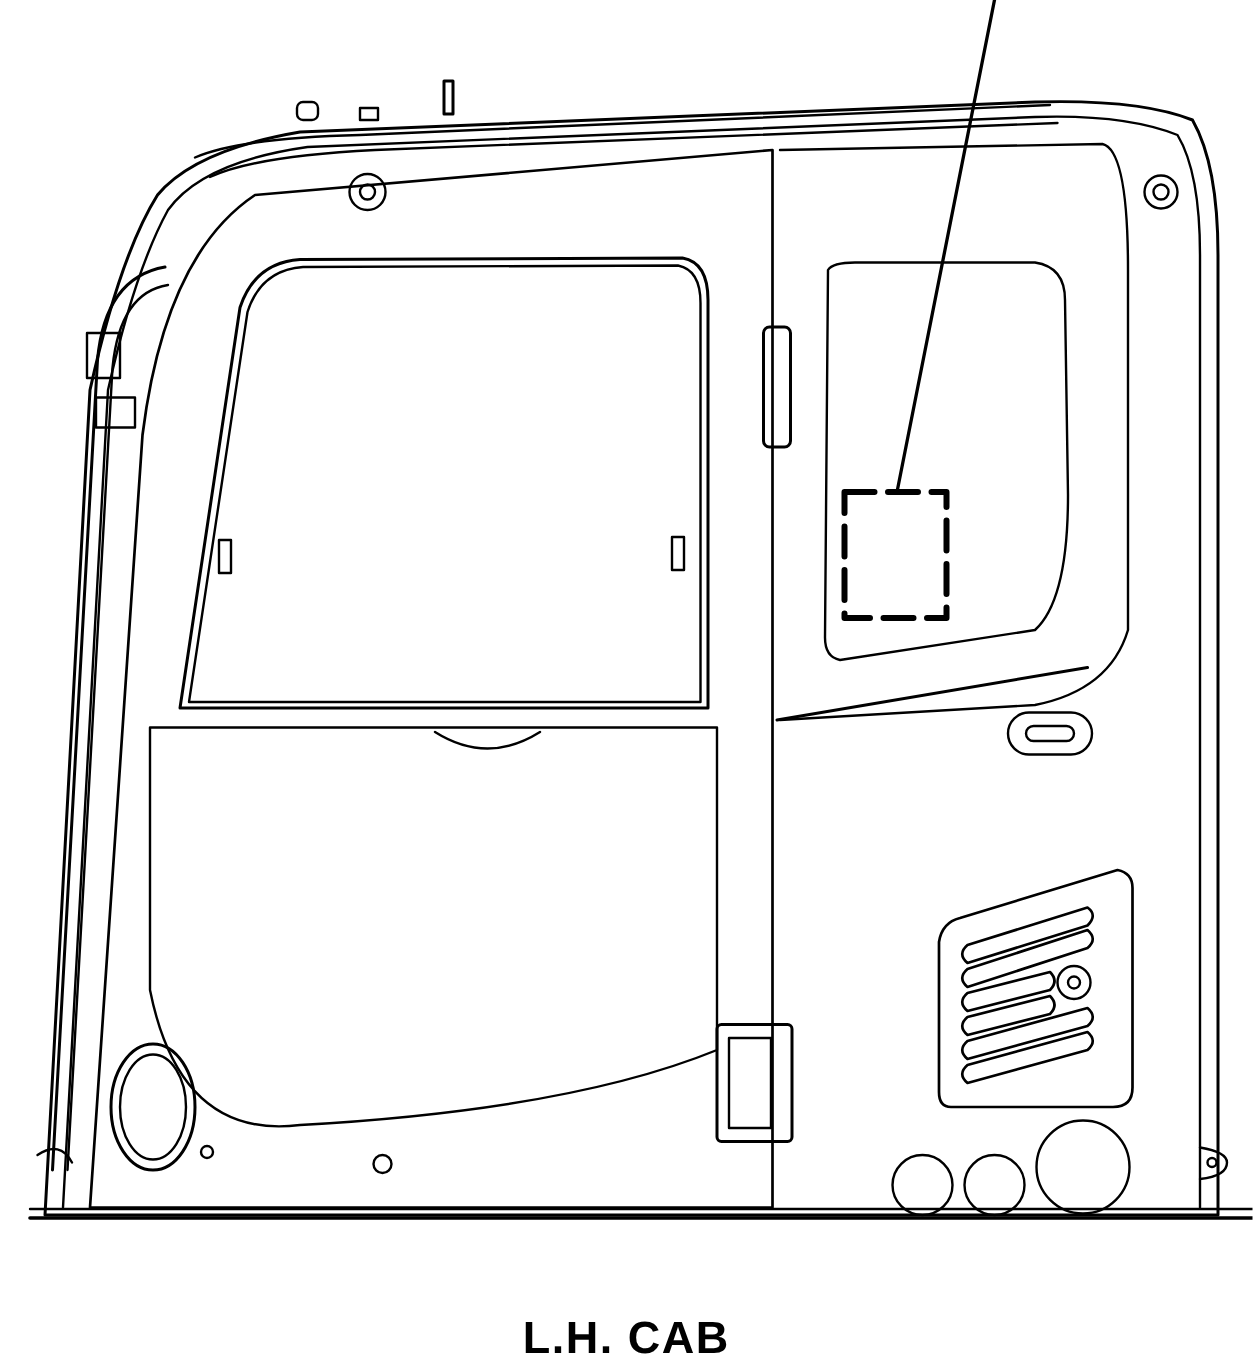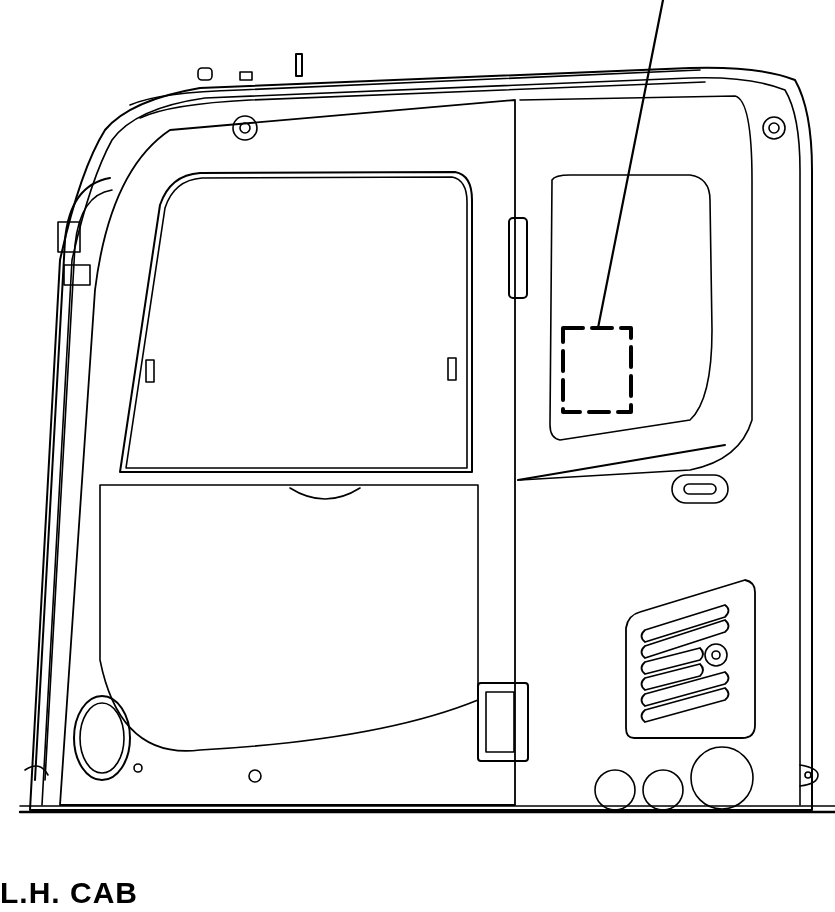--- a/index.html
+++ b/index.html
@@ -1,18 +1,18 @@
 <!DOCTYPE html>
 <html><head>
 <meta charset="utf-8">
 <style>
   html,body{margin:0;padding:0;background:#fff;}
   body{width:835px;height:912px;position:relative;overflow:hidden;font-family:"Liberation Sans",sans-serif;}
   #drawing{position:absolute;left:0;top:0;width:835px;height:912px;}
-  .caption{position:absolute;left:0;width:835px;top:876px;text-align:left;font-weight:bold;font-size:30px;letter-spacing:1px;color:#000;}
+  .caption{position:absolute;left:0;width:835px;top:876px;text-align:center;font-weight:bold;font-size:30px;letter-spacing:1px;color:#000;}
 </style>
 </head>
 <body>
 
 <svg id="drawing" viewBox="0 0 835 912" xmlns="http://www.w3.org/2000/svg" fill="none" stroke="#000" stroke-width="1.6" stroke-linejoin="round" stroke-linecap="round">
 
   <line x1="663" y1="0" x2="598" y2="328" stroke-width="2.2"></line>
 
   <rect x="563" y="328" width="68" height="84" stroke-width="4" stroke-dasharray="20,9"></rect>
 

